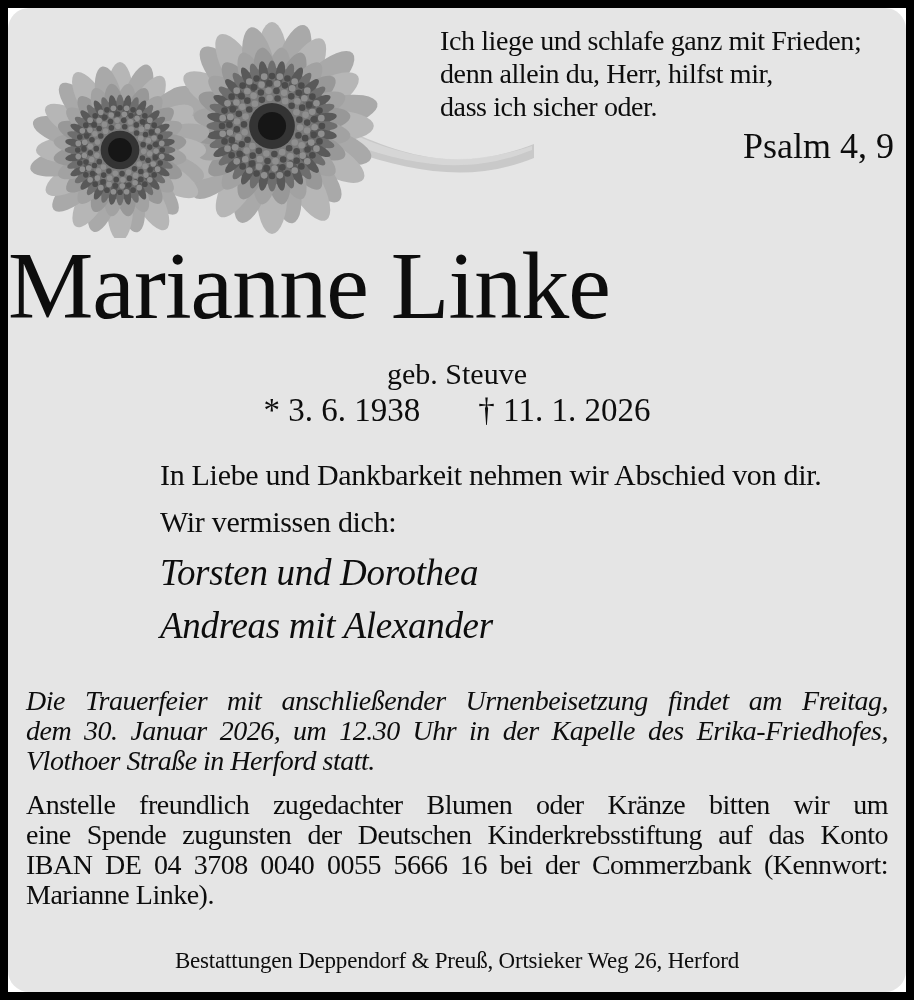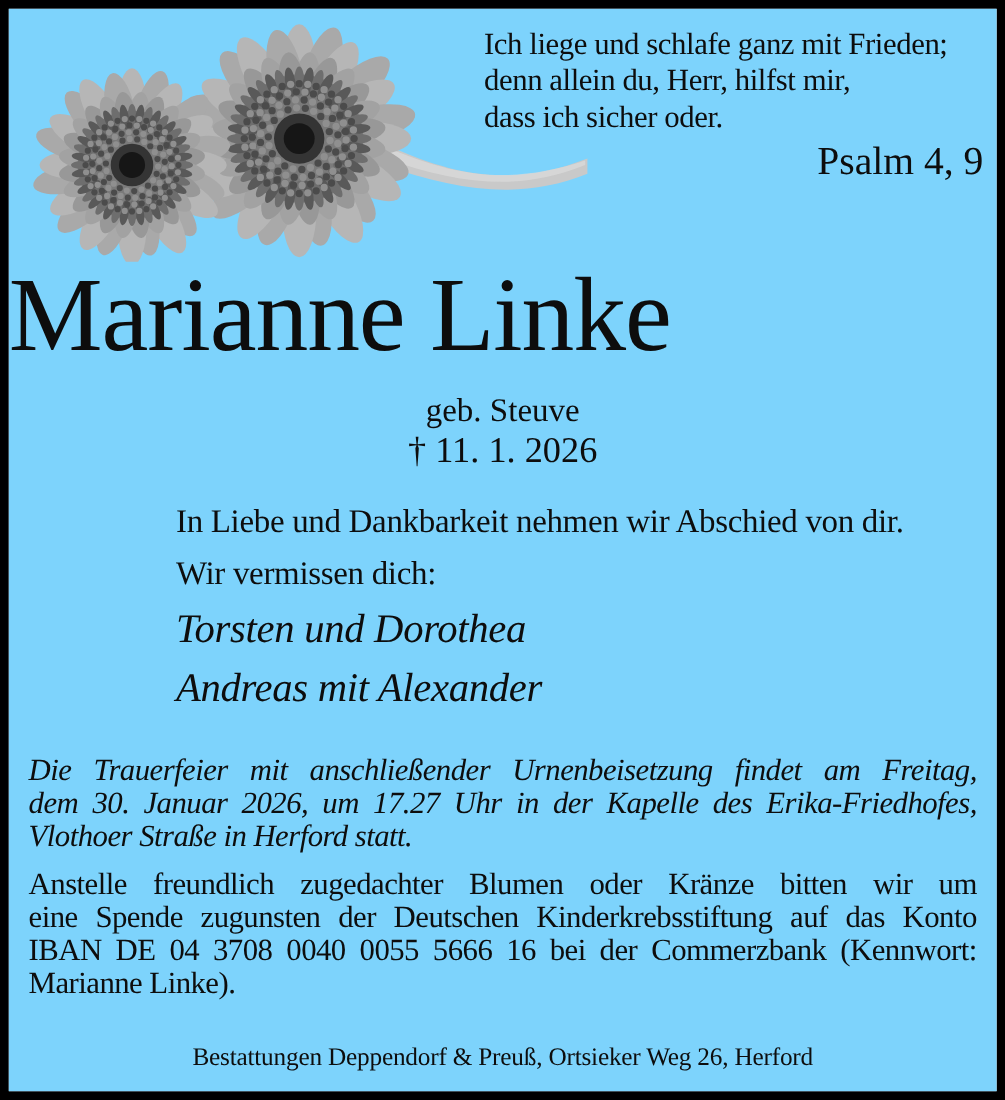--- a/index.html
+++ b/index.html
@@ -5,21 +5,21 @@
   html, body { margin: 0; padding: 0; }
   body {
     width: 914px; height: 1000px;
     background: #ffffff;
     font-family: "Liberation Serif", "DejaVu Serif", serif;
     color: #0d0d0d;
     box-sizing: border-box;
     border: 8px solid #000000;
     overflow: hidden;
   }
-  .page { position: relative; width: 898px; height: 984px; background: #7dd3fc; }
+  .page { position: relative; width: 898px; height: 984px; background: #e5e5e5; border-radius: 21px; }
 
   
   .flowers { position: absolute; left: 12px; top: 8px; width: 518px; height: 222px; }
 
   
   .quote { position: absolute; left: 432px; top: 16px; width: 454px; }
   .quote-line {
     font-size: 28px; line-height: 33px; letter-spacing: -0.4px;
     white-space: nowrap;
   }
@@ -515,33 +515,34 @@
     <div class="quote-line">Ich liege und schlafe ganz mit Frieden;</div>
     <div class="quote-line">denn allein du, Herr, hilfst mir,</div>
     <div class="quote-line">dass ich sicher oder.</div>
     <div class="quote-attribution">Psalm 4, 9</div>
   </div>
 
   <div class="name">Marianne Linke</div>
   <div class="maiden">geb. Steuve</div>
 
   <div class="dates">
+    <span>* 3. 6. 1938</span>
     <span>† 11. 1. 2026</span>
   </div>
 
   <div class="message">
     <div class="farewell-line">In Liebe und Dankbarkeit nehmen wir Abschied von dir.</div>
     <div class="missing-line">Wir vermissen dich:</div>
     <div class="mourner-line mourner-1">Torsten und Dorothea</div>
     <div class="mourner-line mourner-2">Andreas mit Alexander</div>
   </div>
 
   <div class="para para-funeral">
     <div class="jline">Die Trauerfeier mit anschließender Urnenbeisetzung findet am Freitag,</div>
-    <div class="jline">dem 30. Januar 2026, um 17.27 Uhr in der Kapelle des Erika-Friedhofes,</div>
+    <div class="jline">dem 30. Januar 2026, um 12.30 Uhr in der Kapelle des Erika-Friedhofes,</div>
     <div class="jline jlast">Vlothoer Straße in Herford statt.</div>
   </div>
 
   <div class="para para-donation">
     <div class="jline">Anstelle freundlich zugedachter Blumen oder Kränze bitten wir um</div>
     <div class="jline">eine Spende zugunsten der Deutschen Kinderkrebsstiftung auf das Konto</div>
     <div class="jline">IBAN DE 04 3708 0040 0055 5666 16 bei der Commerzbank (Kennwort:</div>
     <div class="jline jlast">Marianne Linke).</div>
   </div>
 

